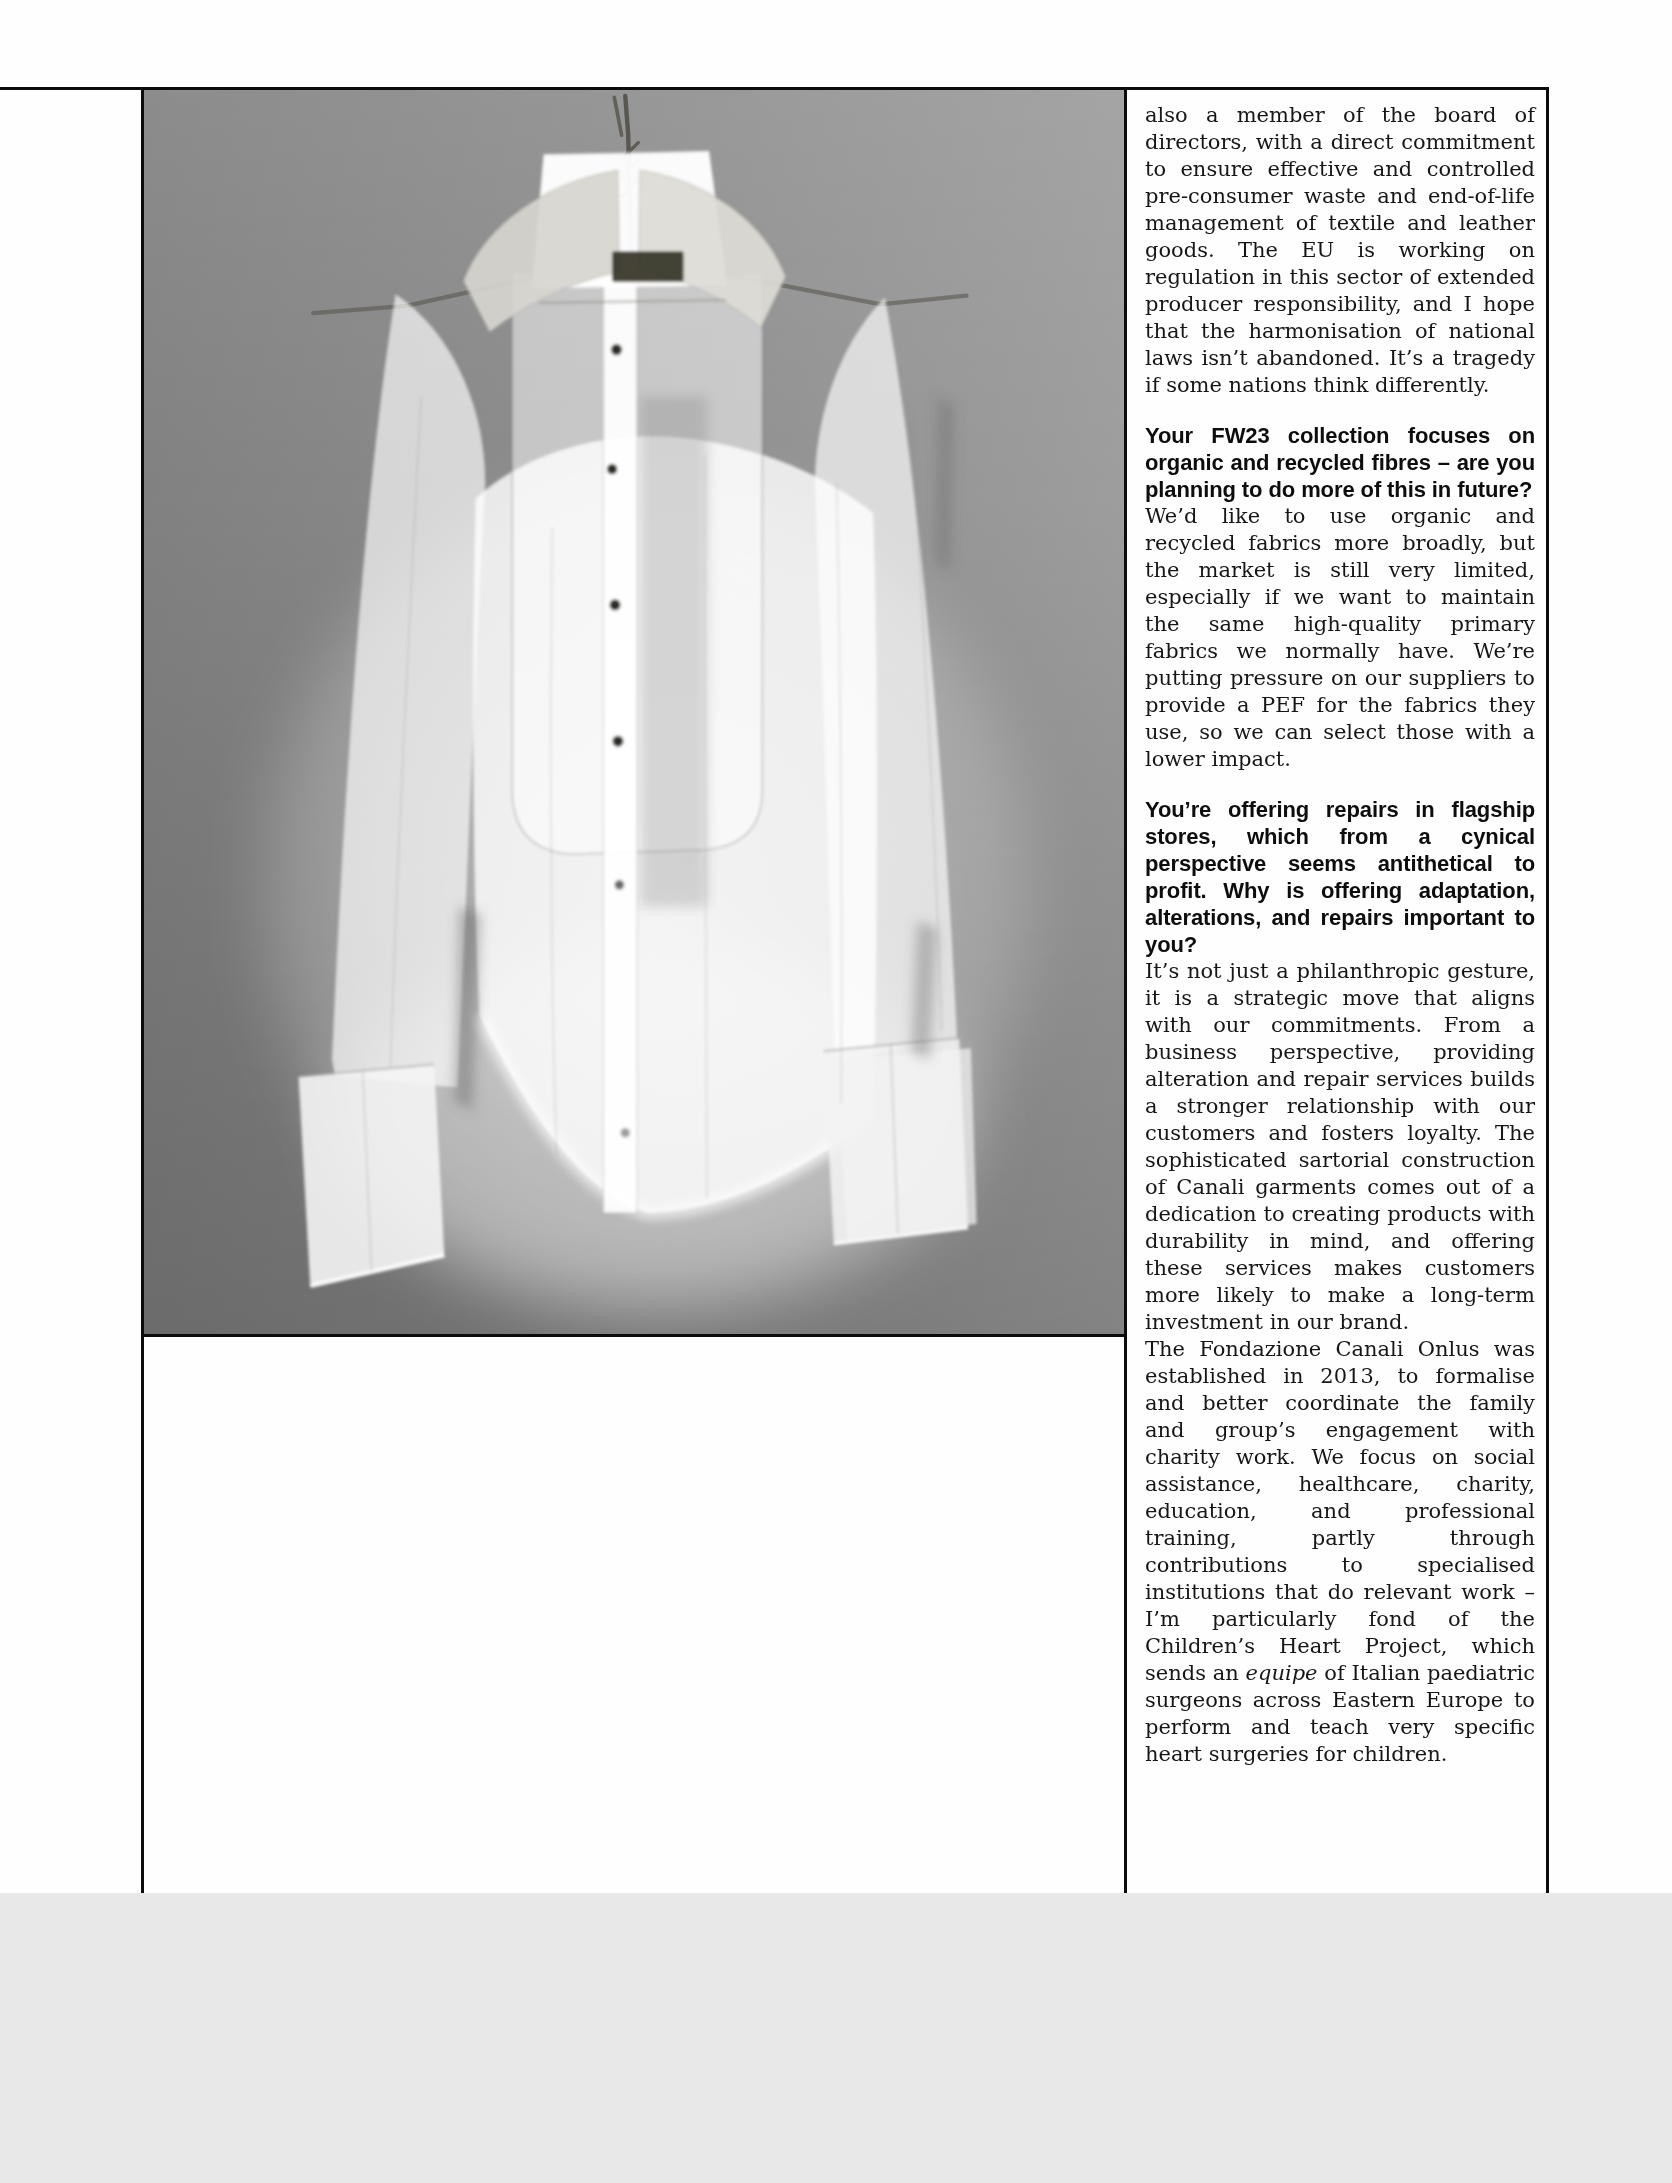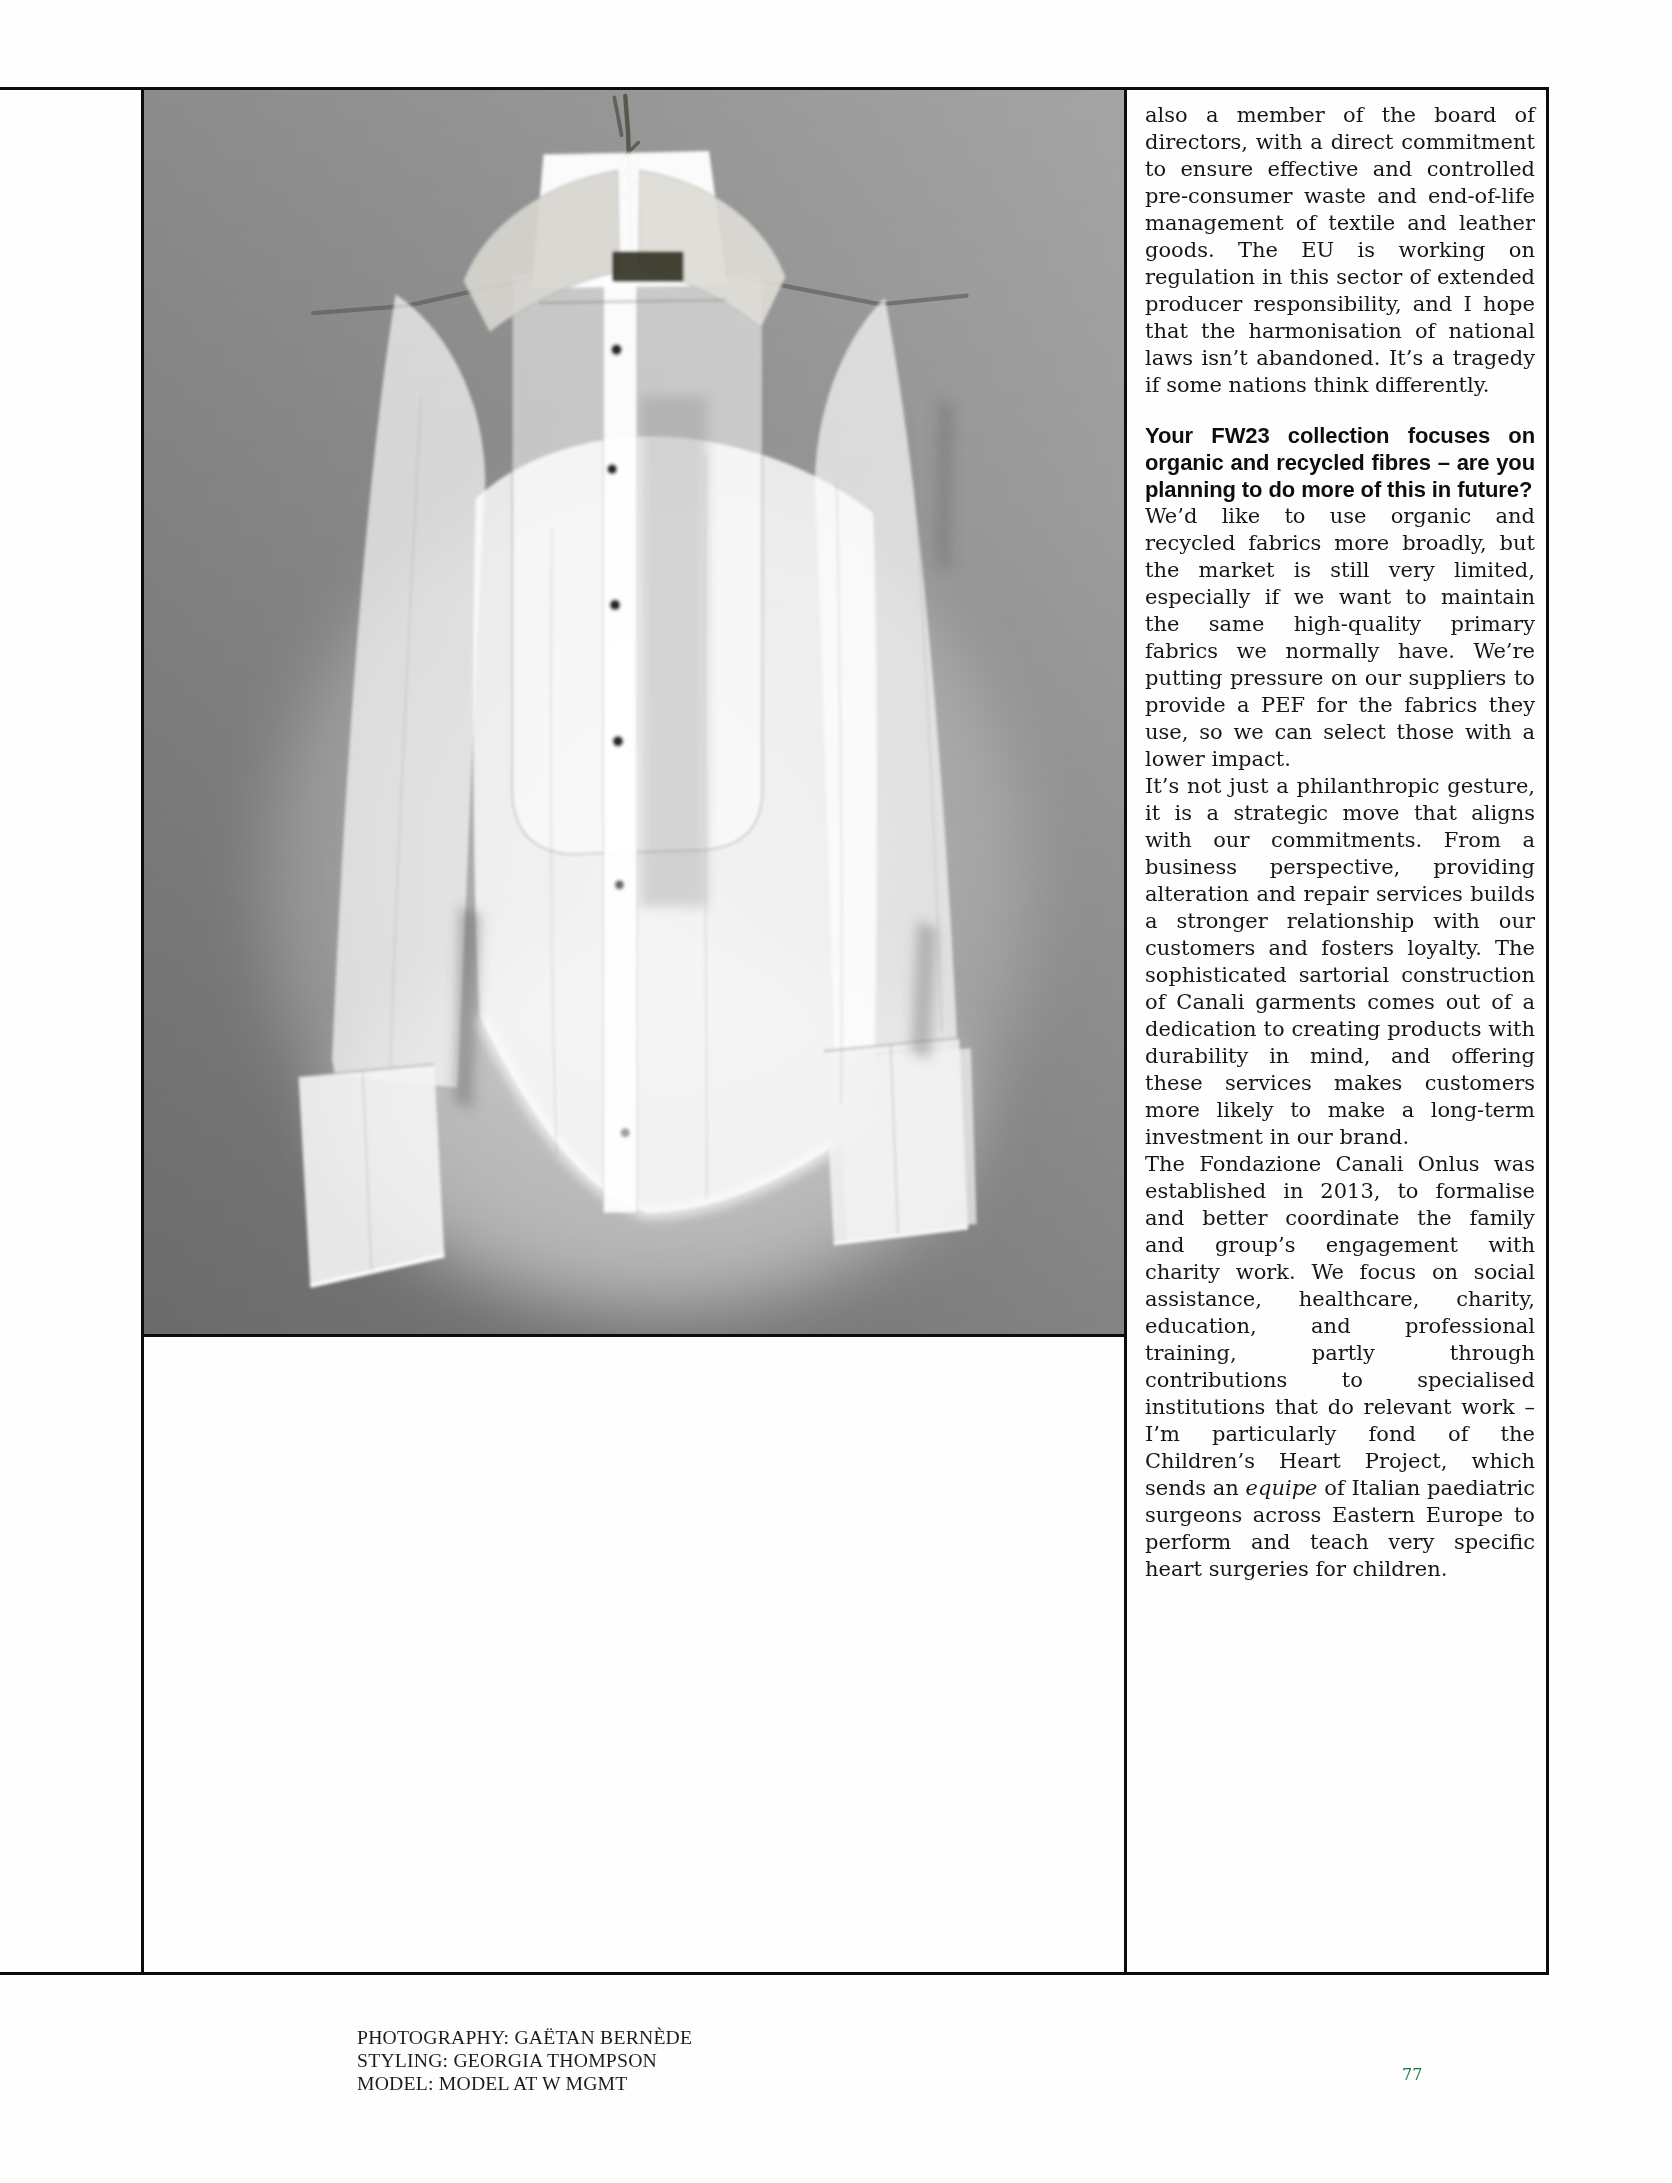--- a/index.html
+++ b/index.html
@@ -1,16 +1,16 @@
 <!DOCTYPE html>
 <html lang="en" style="font-size:11.7px"><head>
 <meta charset="utf-8">
 <style>
   html,body{margin:0;padding:0;background:#e8e8e8;}
-  .page{position:relative;width:1672px;height:2183px;background:#fefefe;overflow:hidden;
+  .page{position:relative;width:1672px;height:1893px;background:#fefefe;overflow:hidden;
         font-family:"DejaVu Serif",serif;}
   
   .frame{position:absolute;left:0;top:87px;width:1549px;height:1888px;box-sizing:border-box;
          border-top:3.6px solid #0c0c0c;border-right:3.6px solid #0c0c0c;border-bottom:3.6px solid #0c0c0c;
          z-index:5;pointer-events:none;}
   .photo-box{position:absolute;left:141px;top:87px;width:986px;height:1250px;box-sizing:border-box;
          border:3.6px solid #0c0c0c;overflow:hidden;z-index:2;
          background:
            radial-gradient(46% 38% at 51% 66%, rgba(255,255,255,.38), rgba(255,255,255,0) 72%),
            linear-gradient(180deg, rgba(255,255,255,.10) 0%, rgba(0,0,0,0) 32%, rgba(0,0,0,.20) 100%),
@@ -128,20 +128,21 @@
       </g>
     </svg>
   </div>
 
   <div class="lower-box"></div>
 
   <div class="article">
       <div class="blk a">also a member of the board of directors, with a direct commitment to ensure effective and controlled pre-consumer waste and end-of-life management of textile and leather goods. The EU is working on regulation in this sector of extended producer responsibility, and I hope that the harmonisation of national laws isn’t abandoned. It’s a tragedy if some nations think differently.</div>
       <div class="blk q">Your FW23 collection focuses on organic and recycled fibres – are you planning to do more of this in future?</div>
       <div class="blk a">We’d like to use organic and recycled fabrics more broadly, but the market is still very limited, especially if we want to maintain the same high-quality primary fabrics we normally have. We’re putting pressure on our suppliers to provide a PEF for the fabrics they use, so we can select those with a lower impact.</div>
+      <div class="blk q">You’re offering repairs in flagship stores, which from a cynical perspective seems antithetical to profit. Why is offering adaptation, alterations, and repairs important to you?</div>
       <div class="blk a">It’s not just a philanthropic gesture, it is a strategic move that aligns with our commitments. From a business perspective, providing alteration and repair services builds a stronger relationship with our customers and fosters loyalty. The sophisticated sartorial construction of Canali garments comes out of a dedication to creating products with durability in mind, and offering these services makes customers more likely to make a long-term investment in our brand.</div>
       <div class="blk a">The Fondazione Canali Onlus was established in 2013, to formalise and better coordinate the family and group’s engagement with charity work. We focus on social assistance, healthcare, charity, education, and professional training, partly through contributions to specialised institutions that do relevant work – I’m particularly fond of the Children’s Heart Project, which sends an <i>equipe</i> of Italian paediatric surgeons across Eastern Europe to perform and teach very specific heart surgeries for children.</div>
     </div>
 
   <div class="credits">
     <span>PHOTOGRAPHY: GAËTAN BERNÈDE</span>
     <span>STYLING: GEORGIA THOMPSON</span>
     <span>MODEL: MODEL AT W MGMT</span>
   </div>
 

